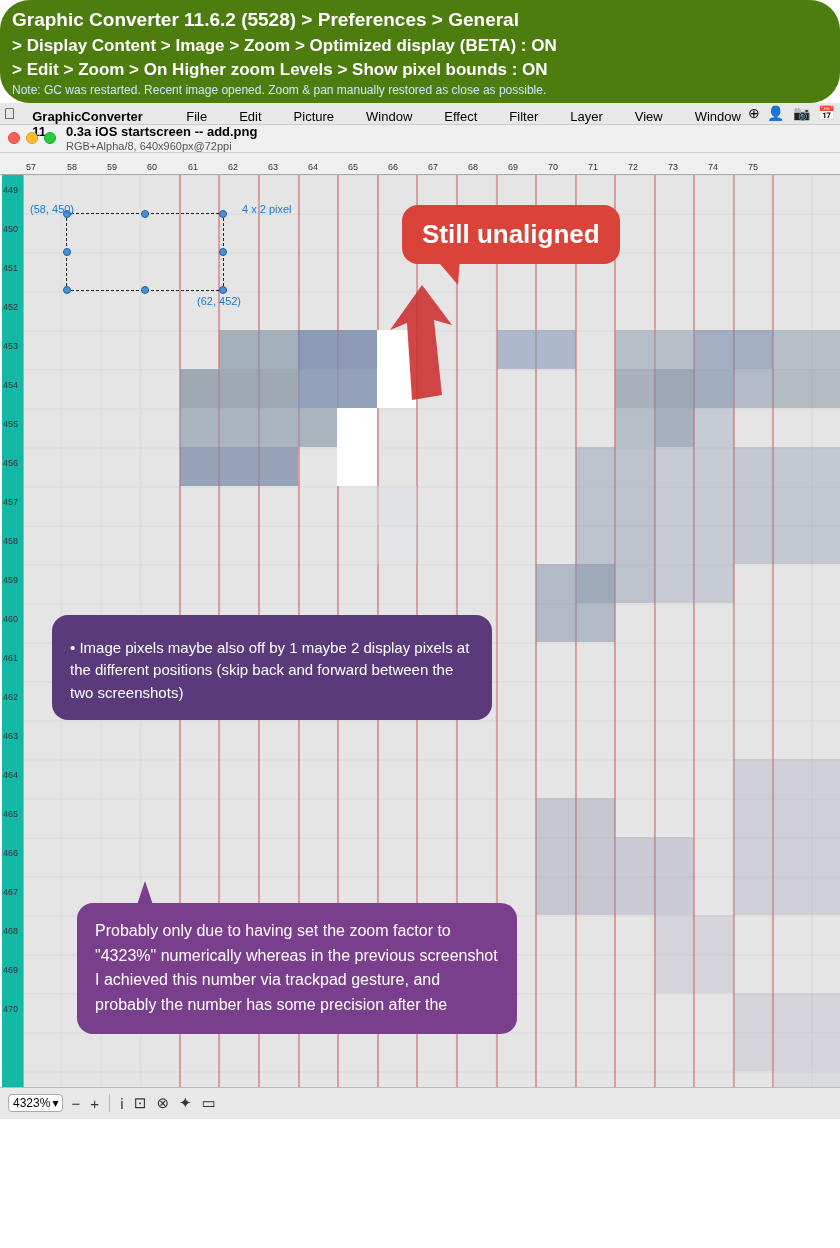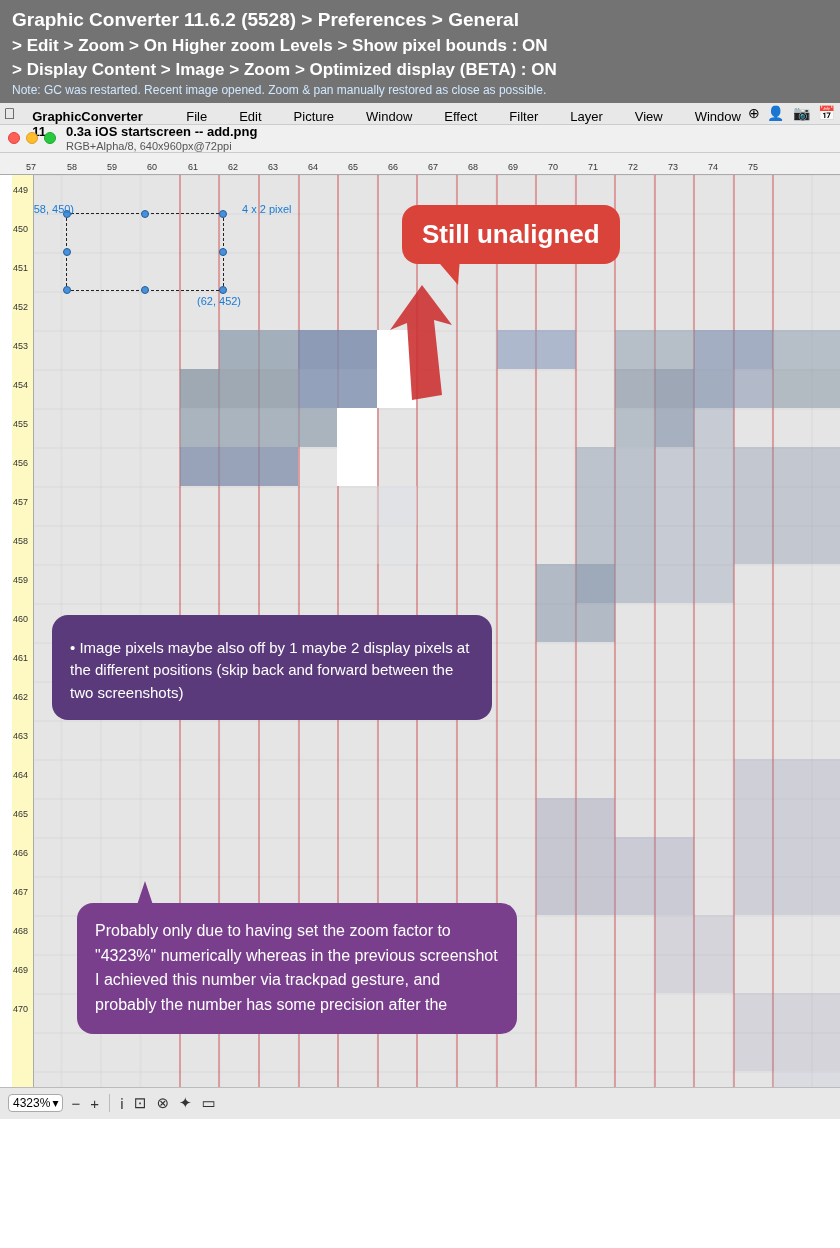--- a/index.html
+++ b/index.html
@@ -1,22 +1,23 @@
 <!DOCTYPE html>
 <html><head>
   <meta charset="utf-8">
   <style>
     * { margin: 0; padding: 0; box-sizing: border-box; }
     body { width: 840px; height: 1248px; overflow: hidden; font-family: -apple-system, BlinkMacSystemFont, 'Helvetica Neue', Arial, sans-serif; background: #fff; }
 
     
     #header {
-      background: #737373;
+      background: #4d7c0f;
       color: #fff;
       padding: 8px 12px 6px 12px;
+      border-radius: 30px;
     }
     #header .title-line {
       font-size: 19px;
       font-weight: 700;
       line-height: 1.3;
       margin-bottom: 2px;
     }
     #header .subtitle-line {
       font-size: 17px;
       font-weight: 600;
@@ -122,23 +123,23 @@
     }
     .ruler-num {
       position: absolute;
       font-size: 9px;
       color: #333;
     }
 
     
     #ruler-left {
       position: absolute;
-      top: 22px; left: 12px;
+      top: 22px; left: 2px;
       width: 22px;
-      background: #fef9c3;
+      background: #14b8a6;
       border-right: 1px solid #aaa;
       bottom: 0;
       z-index: 5;
     }
     .ruler-num-v {
       position: absolute;
       font-size: 9px;
       color: #333;
       left: 1px;
       writing-mode: horizontal-tb;
@@ -274,22 +275,22 @@
       height: 18px;
       background: #bbb;
       margin: 0 2px;
     }
   </style>
 </head>
 <body>
 
 <div id="header">
   <div class="title-line">Graphic Converter 11.6.2 (5528) &gt; Preferences &gt; General</div>
+  <div class="subtitle-line">&gt; Display Content &gt; Image &gt; Zoom &gt; Optimized display (BETA) : ON</div>
   <div class="subtitle-line">&gt; Edit &gt; Zoom &gt; On Higher zoom Levels &gt; Show pixel bounds : ON</div>
-  <div class="subtitle-line">&gt; Display Content &gt; Image &gt; Zoom &gt; Optimized display (BETA) : ON</div>
   <div class="note-line">Note: GC was restarted. Recent image opened. Zoom &amp; pan manually restored as close as possible.</div>
 </div>
 
 <div id="menubar">
   <span class="apple-logo"></span>
   <div class="menu-items">
     <span class="menu-item bold">GraphicConverter 11</span>
     <span class="menu-item">File</span>
     <span class="menu-item">Edit</span>
     <span class="menu-item">Picture</span>

